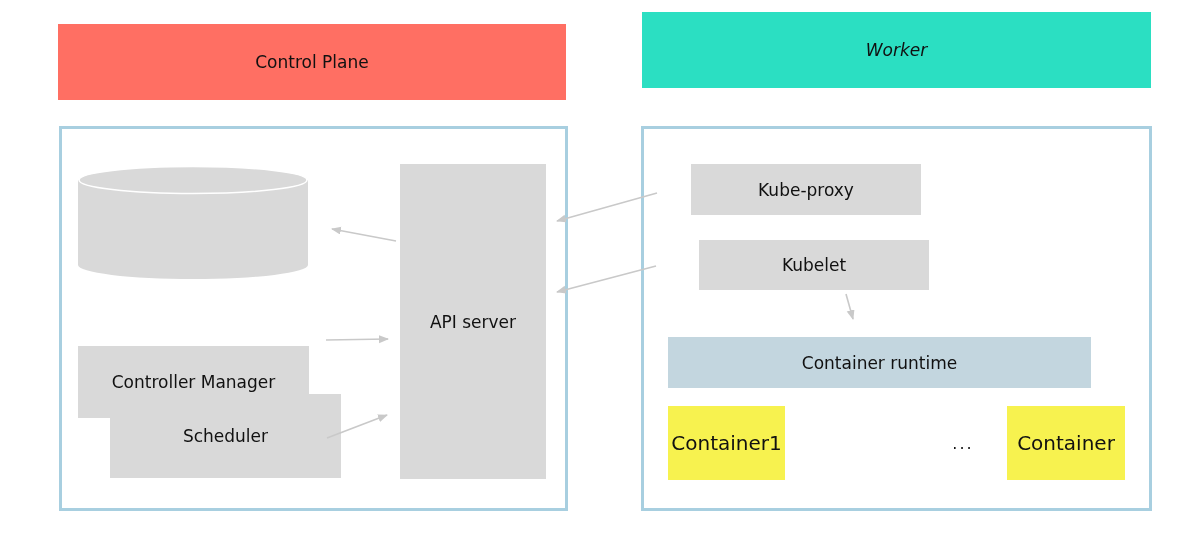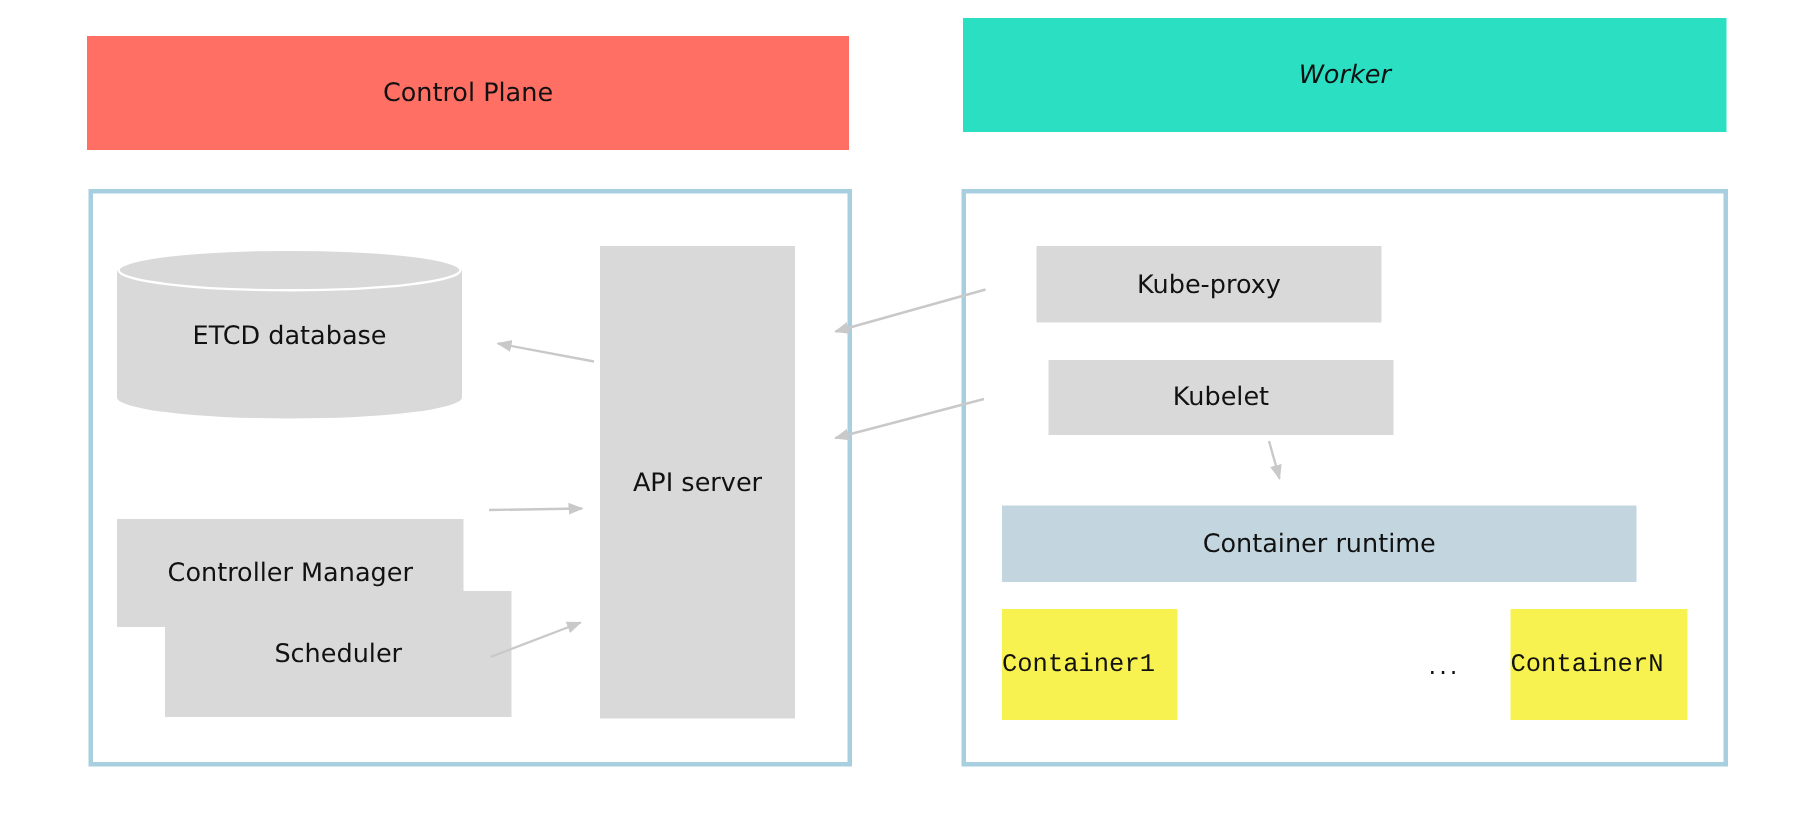--- a/index.html
+++ b/index.html
@@ -36,35 +36,34 @@
   }
   .node-control{left:59px;top:126px;width:509px;height:385px;}
   .node-worker{left:641px;top:126px;width:511px;height:385px;}
   .component{
     background:var(--component-fill);
     display:flex;align-items:center;justify-content:center;
     font-size:17px;text-align:center;
   }
   .cm-box{left:78px;top:305px;width:231px;height:72px;margin-top:41px;}
   .sched-box{left:78px;top:394px;width:231px;height:84px;margin-left:32px;}
-  .api-box{left:400px;top:164px;width:130px;height:315px;text-align:right;}
+  .api-box{left:400px;top:164px;width:146px;height:315px;text-align:right;}
   .kproxy-box{left:667px;top:164px;width:230px;height:51px;margin-left:24px;}
   .kubelet-box{left:667px;top:240px;width:230px;height:50px;margin-left:32px;}
   .runtime-box{
     left:668px;top:337px;width:423px;height:51px;
     background:var(--runtime-fill);
     display:flex;align-items:center;justify-content:center;
     font-size:17px;
   }
   .container-box{
     top:406px;width:118px;height:74px;
     background:var(--container-fill);
-    display:flex;align-items:center;
-    font-size:17px;
-    font-family:Liberation Mono, monospace;
+    display:flex;align-items:center;justify-content:center;
+    font-size:20px;
   }
   .c1{left:668px;width:117px;}
   .c2{left:803px;}
   .cN{left:1007px;}
   .dots{
     left:938px;top:406px;width:50px;height:74px;
     display:flex;align-items:center;justify-content:center;
     font-size:16px;letter-spacing:2px;
   }
   .cylinder-wrap{left:78px;top:166px;width:230px;height:114px;}
@@ -90,21 +89,20 @@
   </div>
 
   <div class="abs node-box node-control"></div>
   <div class="abs node-box node-worker"></div>
 
   <div class="abs cylinder-wrap">
     <svg width="230" height="114" viewBox="0 0 230 114">
       <path d="M0 14 L0 99 A115 14 0 0 0 230 99 L230 14 Z" fill="var(--component-fill)"></path>
       <ellipse cx="115" cy="14" rx="114" ry="13.5" fill="var(--component-fill)" stroke="#ffffff" stroke-width="1.6"></ellipse>
     </svg>
-    <div class="cylinder-label">ETCD database</div>
   </div>
 
   <div class="abs component cm-box">
     <span>Controller Manager</span>
   </div>
   <div class="abs component sched-box">
     <span>Scheduler</span>
   </div>
   <div class="abs component api-box">
     <span>API server</span>
@@ -118,21 +116,21 @@
   </div>
   <div class="abs runtime-box">
     <span>Container runtime</span>
   </div>
 
   <div class="abs container-box c1">
     <span>Container1</span>
   </div>
   <div class="abs dots">...</div>
   <div class="abs container-box cN">
-    <span>ContainerN</span>
+    <span>Container</span>
   </div>
 
   <svg class="abs arrow-layer" viewBox="0 0 1199 543">
     <defs>
       <marker id="ah" markerWidth="12" markerHeight="10" refX="9" refY="4" orient="auto" markerUnits="userSpaceOnUse">
         <path class="arrowhead-fill" d="M0,0 L10,4 L0,8 Z"></path>
       </marker>
     </defs>
     <line class="arrow-line" x1="396" y1="241" x2="332" y2="229" marker-end="url(#ah)"></line>
     <line class="arrow-line" x1="326" y1="340" x2="388" y2="339" marker-end="url(#ah)"></line>

